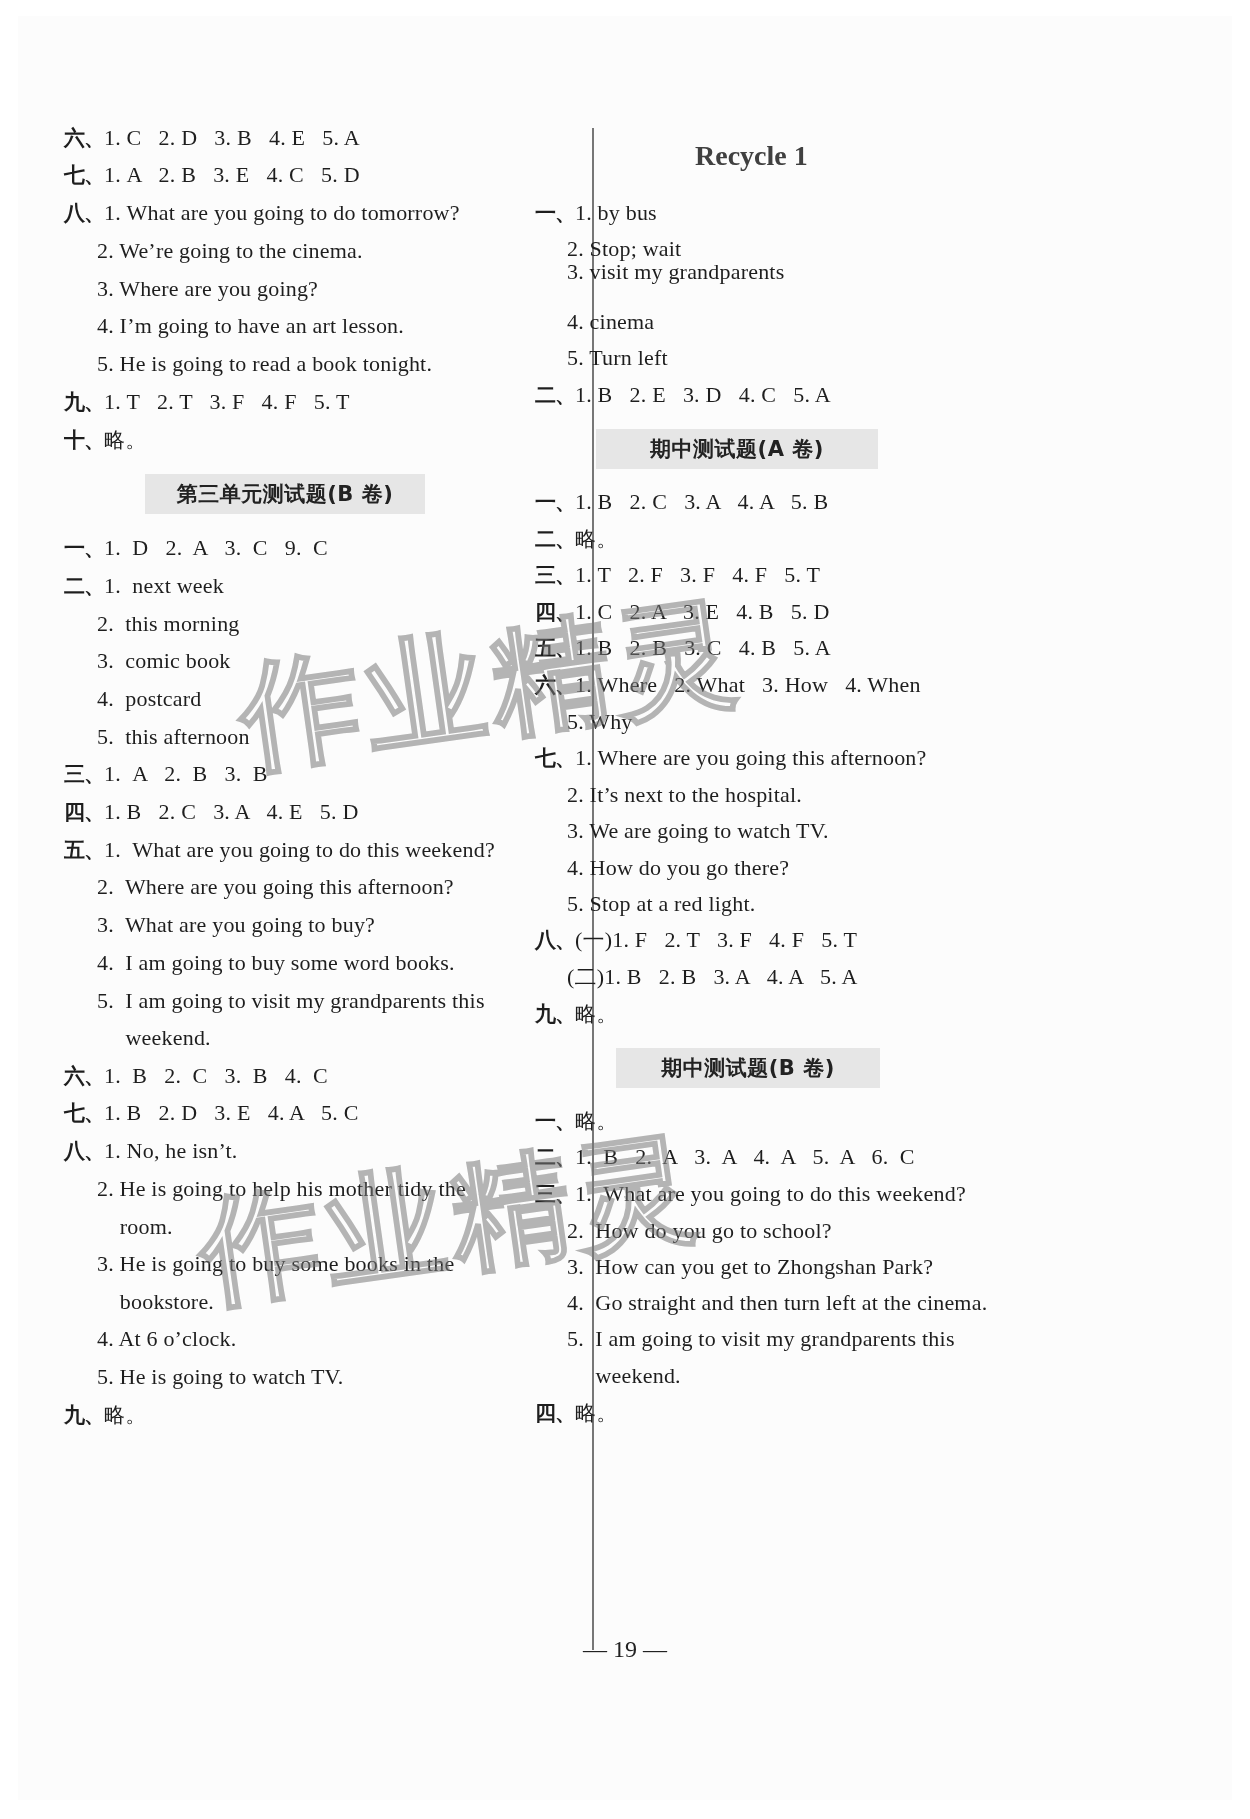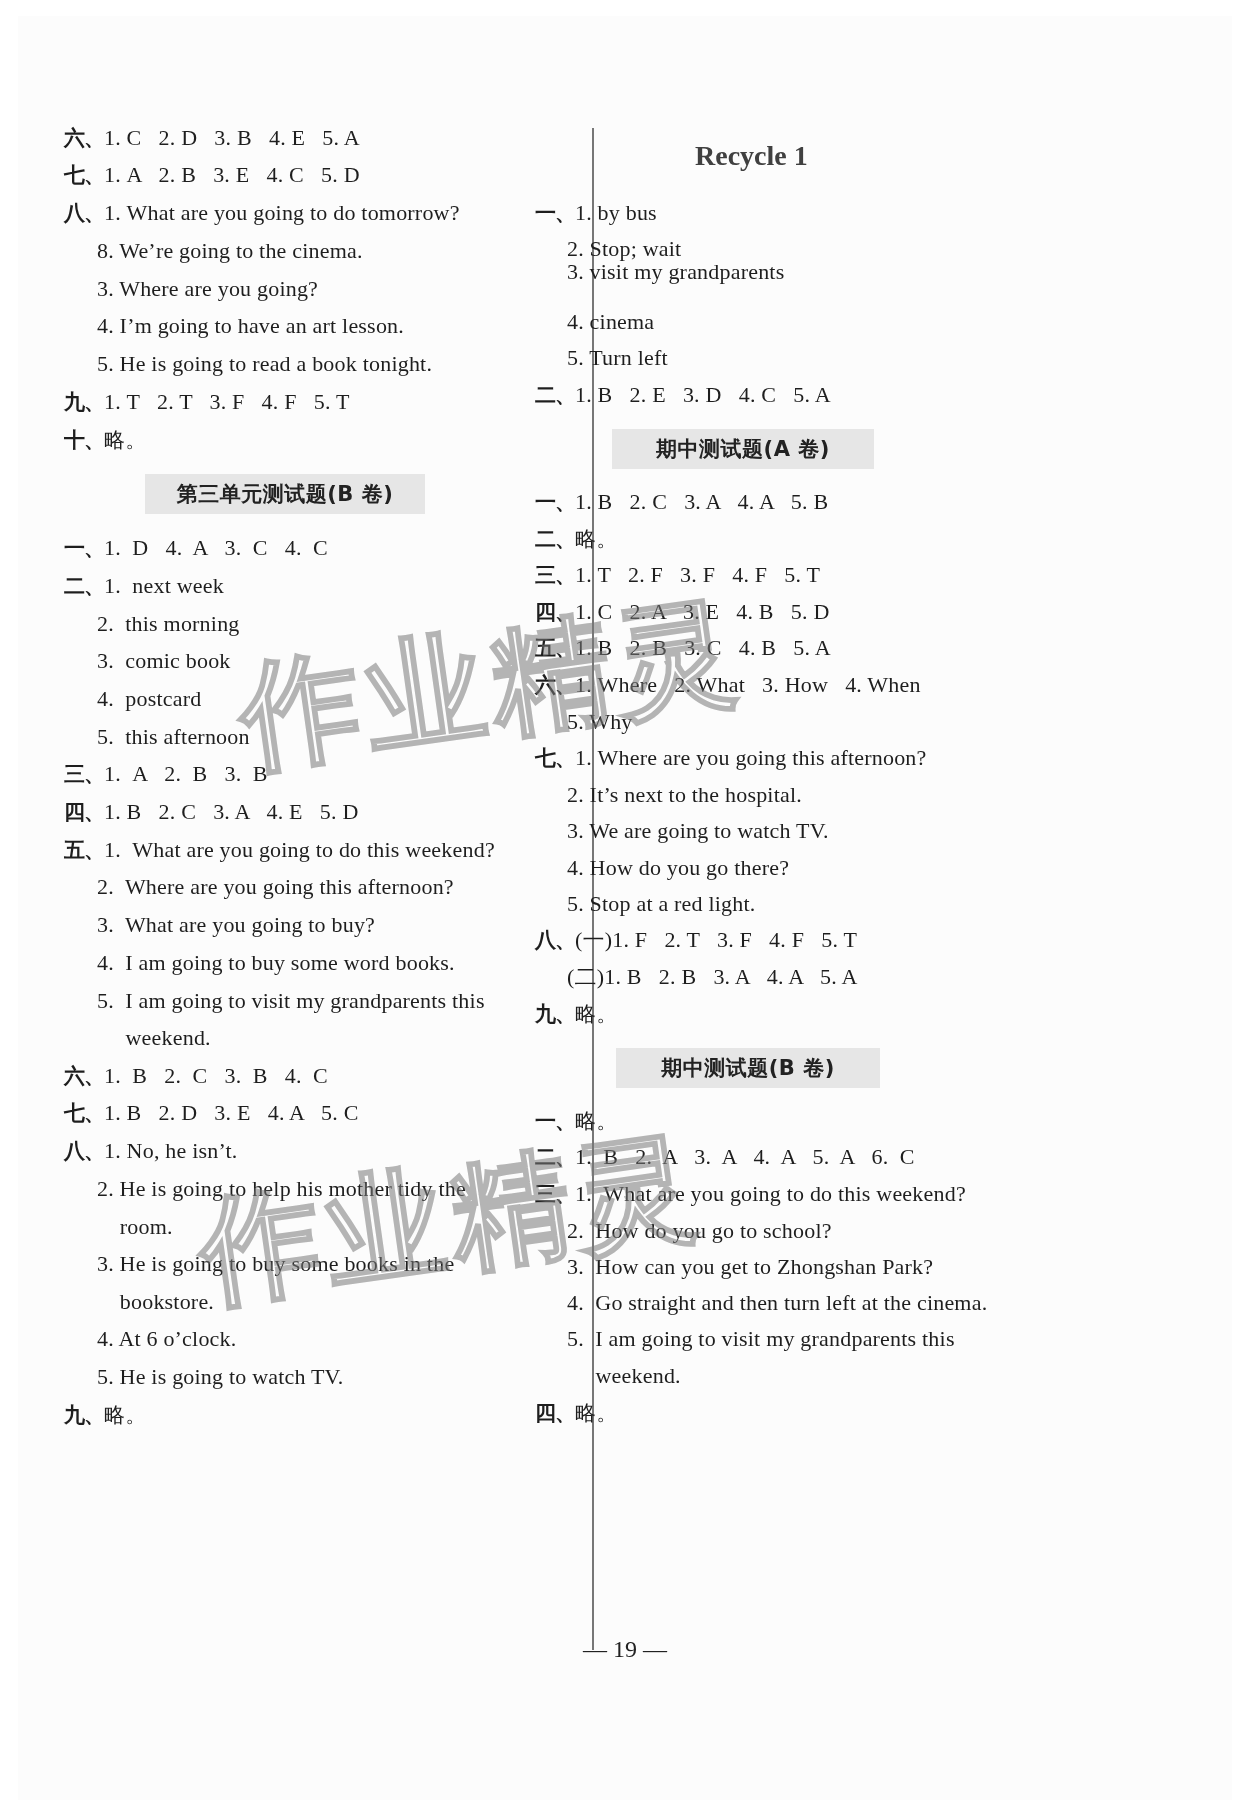--- a/index.html
+++ b/index.html
@@ -40,30 +40,30 @@
 </style>
 </head>
 <body>
 
 <div class="sheet"></div>
 
 <div>
   <div class="ln" style="left:64px;top:125px"><span class="cn">六、</span><span class="txt">1. C   2. D   3. B   4. E   5. A</span></div>
   <div class="ln" style="left:64px;top:162px"><span class="cn">七、</span><span class="txt">1. A   2. B   3. E   4. C   5. D</span></div>
   <div class="ln" style="left:64px;top:200px"><span class="cn">八、</span><span class="txt">1. What are you going to do tomorrow?</span></div>
-  <div class="ln" style="left:97px;top:238px"><span class="txt">8. We’re going to the cinema.</span></div>
+  <div class="ln" style="left:97px;top:238px"><span class="txt">2. We’re going to the cinema.</span></div>
   <div class="ln" style="left:97px;top:276px"><span class="txt">3. Where are you going?</span></div>
   <div class="ln" style="left:97px;top:313px"><span class="txt">4. I’m going to have an art lesson.</span></div>
   <div class="ln" style="left:97px;top:351px"><span class="txt">5. He is going to read a book tonight.</span></div>
   <div class="ln" style="left:64px;top:389px"><span class="cn">九、</span><span class="txt">1. T   2. T   3. F   4. F   5. T</span></div>
   <div class="ln" style="left:64px;top:427px"><span class="cn">十、</span><span class="lue">略。</span></div>
 
   <div class="banner" style="left:145px;top:474px;width:280px;">第三单元测试题(B 卷)</div>
 
-  <div class="ln" style="left:64px;top:535px"><span class="cn">一、</span><span class="txt">1.  D   4.  A   3.  C   4.  C</span></div>
+  <div class="ln" style="left:64px;top:535px"><span class="cn">一、</span><span class="txt">1.  D   2.  A   3.  C   9.  C</span></div>
   <div class="ln" style="left:64px;top:573px"><span class="cn">二、</span><span class="txt">1.  next week</span></div>
   <div class="ln" style="left:97px;top:611px"><span class="txt">2.  this morning</span></div>
   <div class="ln" style="left:97px;top:648px"><span class="txt">3.  comic book</span></div>
   <div class="ln" style="left:97px;top:686px"><span class="txt">4.  postcard</span></div>
   <div class="ln" style="left:97px;top:724px"><span class="txt">5.  this afternoon</span></div>
   <div class="ln" style="left:64px;top:761px"><span class="cn">三、</span><span class="txt">1.  A   2.  B   3.  B</span></div>
   <div class="ln" style="left:64px;top:799px"><span class="cn">四、</span><span class="txt">1. B   2. C   3. A   4. E   5. D</span></div>
   <div class="ln" style="left:64px;top:837px"><span class="cn">五、</span><span class="txt">1.  What are you going to do this weekend?</span></div>
   <div class="ln" style="left:97px;top:874px"><span class="txt">2.  Where are you going this afternoon?</span></div>
   <div class="ln" style="left:97px;top:912px"><span class="txt">3.  What are you going to buy?</span></div>
@@ -87,21 +87,21 @@
 <div>
   <div class="title-en" style="left:695px;top:140px">Recycle 1</div>
 
   <div class="ln" style="left:535px;top:200px"><span class="cn">一、</span><span class="txt">1. by bus</span></div>
   <div class="ln" style="left:567px;top:236px"><span class="txt">2. Stop; wait</span></div>
   <div class="ln" style="left:567px;top:259px"><span class="txt">3. visit my grandparents</span></div>
   <div class="ln" style="left:567px;top:309px"><span class="txt">4. cinema</span></div>
   <div class="ln" style="left:567px;top:345px"><span class="txt">5. Turn left</span></div>
   <div class="ln" style="left:535px;top:382px"><span class="cn">二、</span><span class="txt">1. B   2. E   3. D   4. C   5. A</span></div>
 
-  <div class="banner" style="left:612px;top:429px;width:262px;">期中测试题(A 卷)</div>
+  <div class="banner" style="left:596px;top:429px;width:282px;">期中测试题(A 卷)</div>
 
   <div class="ln" style="left:535px;top:489px"><span class="cn">一、</span><span class="txt">1. B   2. C   3. A   4. A   5. B</span></div>
   <div class="ln" style="left:535px;top:526px"><span class="cn">二、</span><span class="lue">略。</span></div>
   <div class="ln" style="left:535px;top:562px"><span class="cn">三、</span><span class="txt">1. T   2. F   3. F   4. F   5. T</span></div>
   <div class="ln" style="left:535px;top:599px"><span class="cn">四、</span><span class="txt">1. C   2. A   3. E   4. B   5. D</span></div>
   <div class="ln" style="left:535px;top:635px"><span class="cn">五、</span><span class="txt">1. B   2. B   3. C   4. B   5. A</span></div>
   <div class="ln" style="left:535px;top:672px"><span class="cn">六、</span><span class="txt">1. Where   2. What   3. How   4. When</span></div>
   <div class="ln" style="left:567px;top:709px"><span class="txt">5. Why</span></div>
   <div class="ln" style="left:535px;top:745px"><span class="cn">七、</span><span class="txt">1. Where are you going this afternoon?</span></div>
   <div class="ln" style="left:567px;top:782px"><span class="txt">2. It’s next to the hospital.</span></div>

